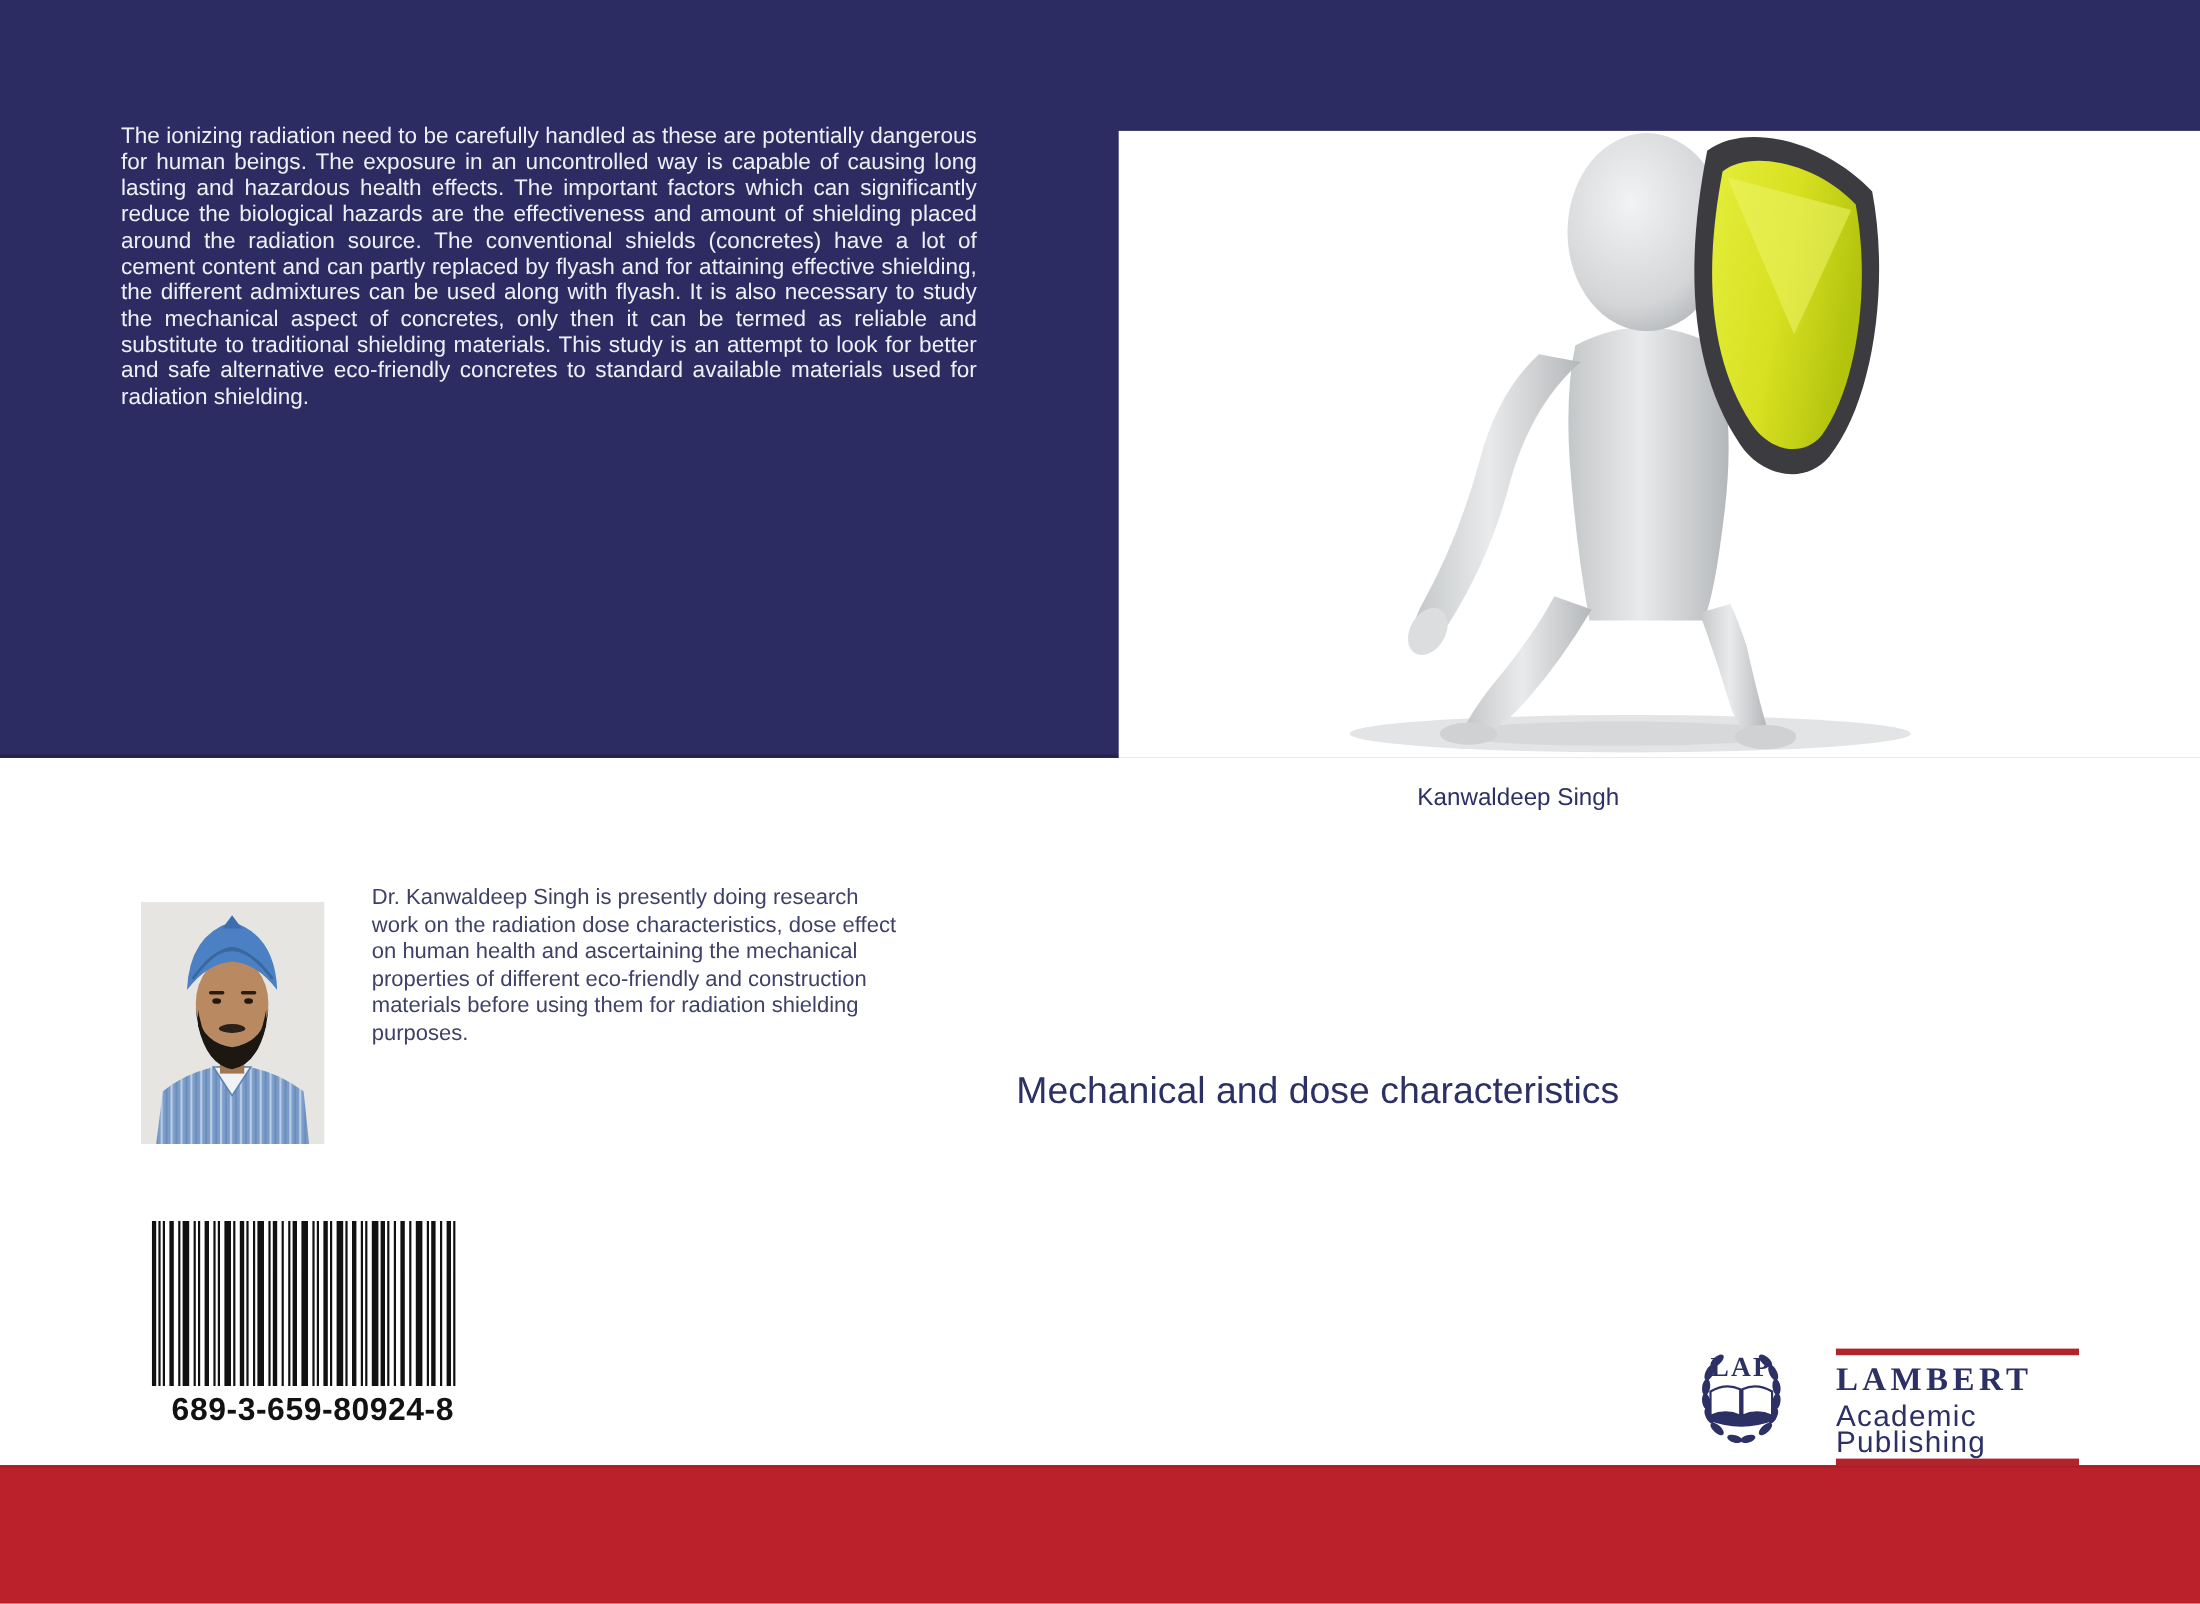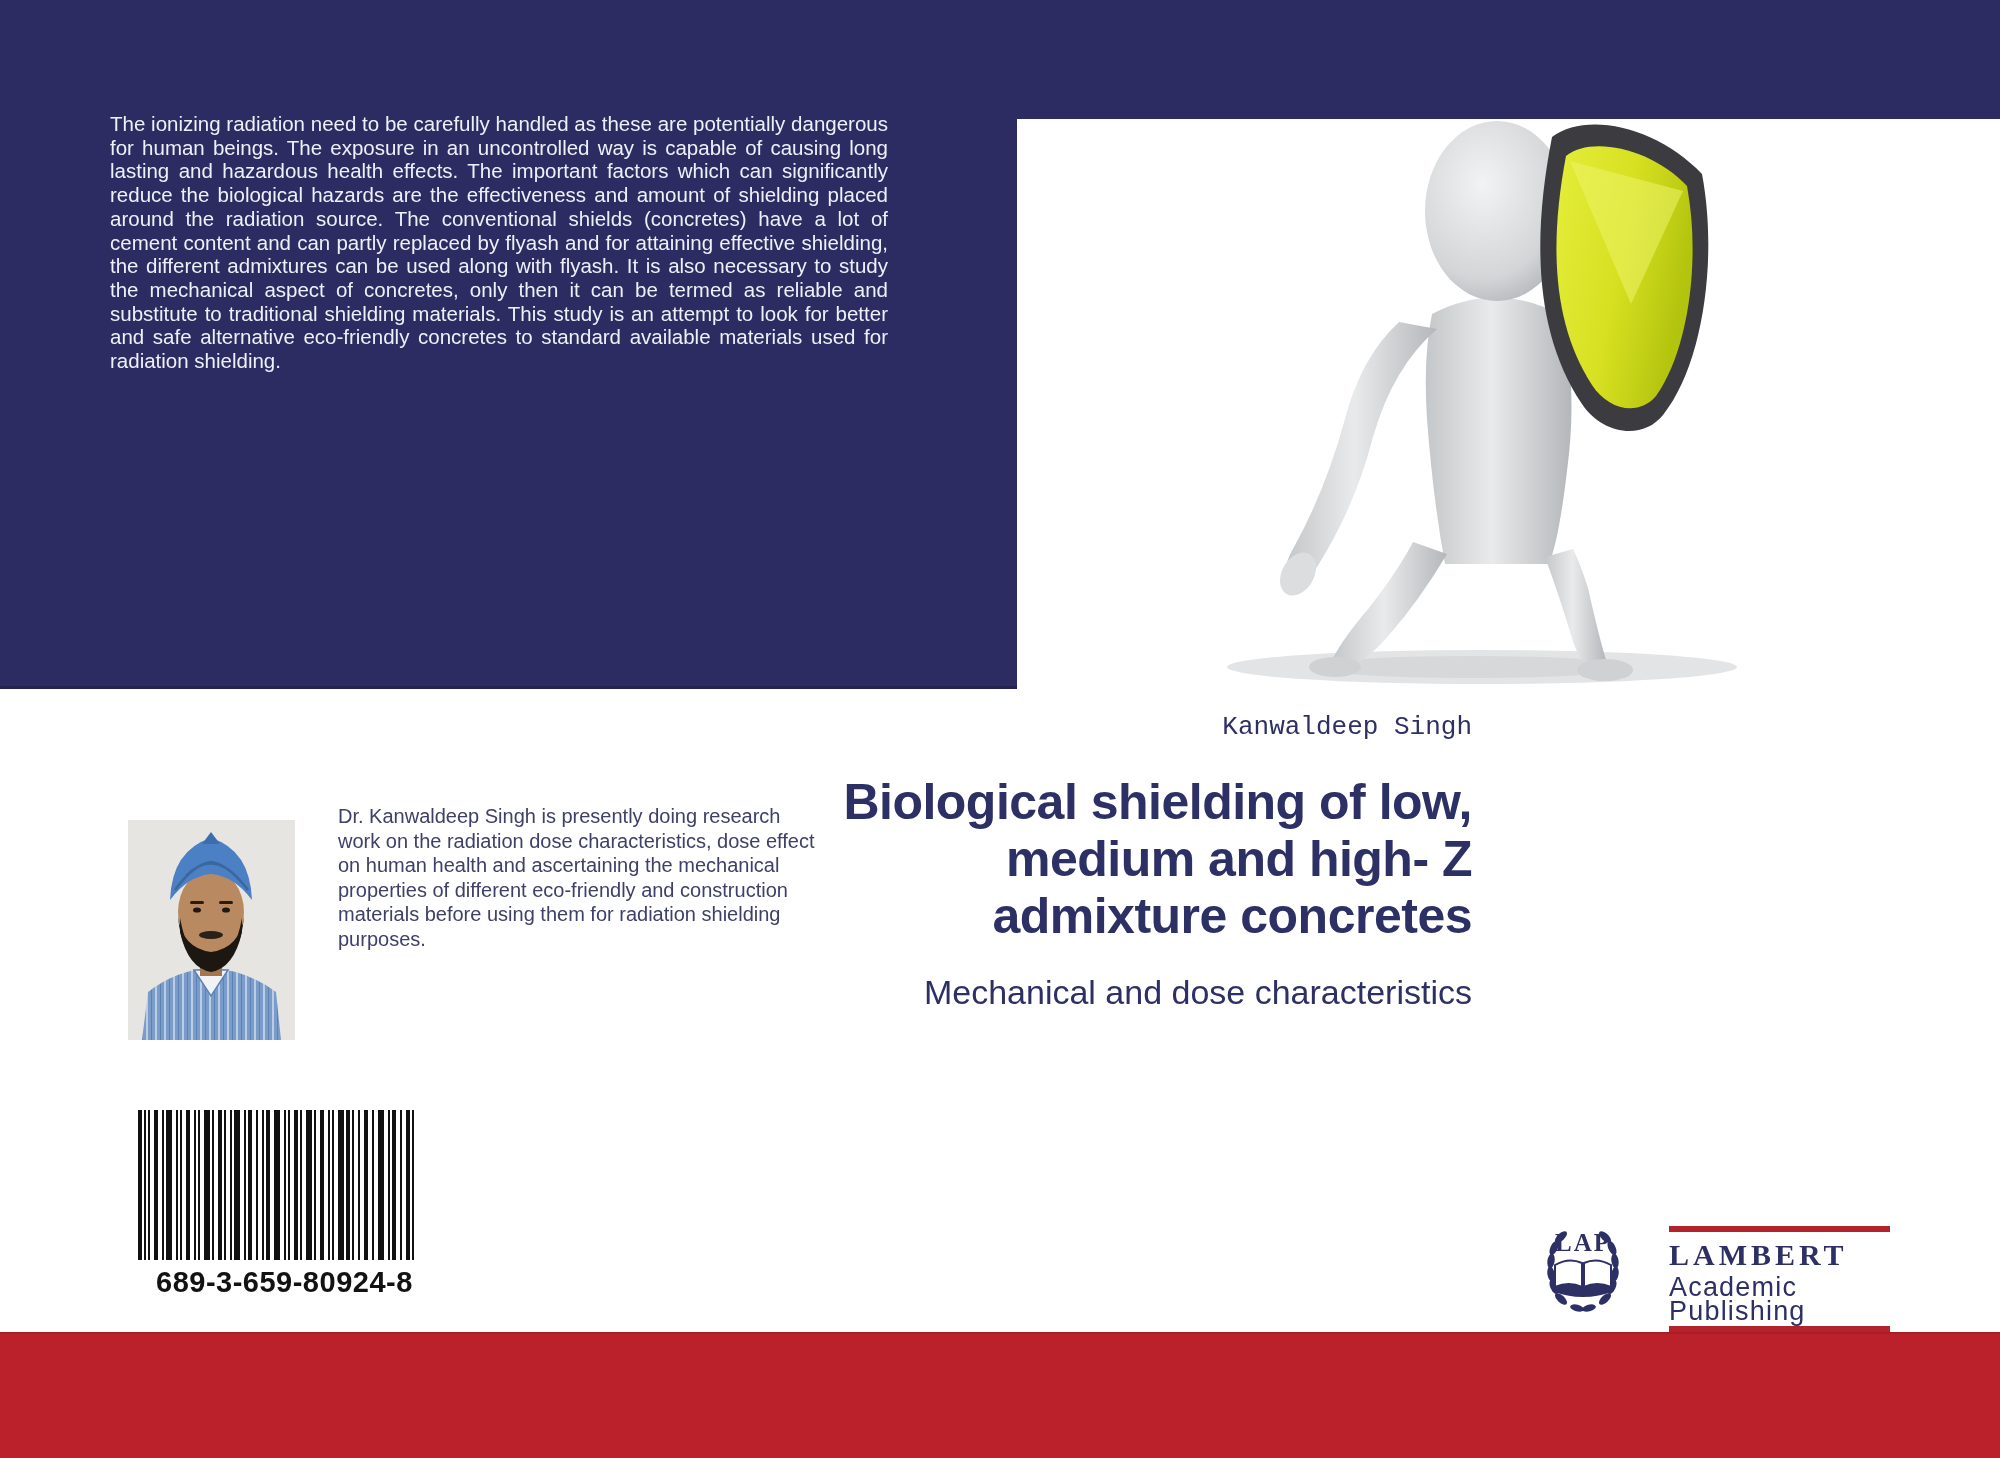--- a/index.html
+++ b/index.html
@@ -9,21 +9,21 @@
   
   .top-band{position:absolute;left:0;top:0;width:2000px;height:686px;background:#2d2c62;border-bottom:3px solid #232250;}
   .blurb{position:absolute;left:110px;top:112px;width:778px;margin:0;
          color:#eef0f8;font-size:20.5px;line-height:23.7px;text-align:justify;}
 
   
   .figure-box{position:absolute;left:1017px;top:119px;width:983px;height:570px;background:#ffffff;}
   .figure-box svg{display:block;width:983px;height:570px;}
 
   
-  .author-name{position:absolute;right:120px;top:712px;color:#2d3064;font-size:26px;font-family:Liberation Mono, monospace;}
+  .author-name{position:absolute;right:120px;top:712px;color:#2d3064;font-size:22px;}
   .title{position:absolute;right:120px;top:774px;margin:0;text-align:right;
          color:#2d3064;font-size:50px;line-height:57px;font-weight:bold;letter-spacing:-0.5px;}
   .title span{display:block;}
   .subtitle{position:absolute;right:120px;top:973px;color:#2d3064;font-size:34px;}
 
   .author-photo{position:absolute;left:128px;top:820px;width:167px;height:220px;}
   .author-photo svg{display:block;width:167px;height:220px;}
 
   .bio{position:absolute;left:338px;top:804px;width:486px;margin:0;
        color:#3f4068;font-size:20px;line-height:24.5px;}
@@ -89,25 +89,20 @@
 
         <path d="M535,18 C515,120 518,215 565,285 C585,315 625,322 646,296 C686,246 701,140 685,55 C640,8 570,-8 535,18 Z" fill="#3c3c40"></path>
         <path d="M549,37 C532,126 536,206 575,266 C592,292 622,297 639,277 C671,232 684,142 670,67 C633,28 573,17 549,37 Z" fill="url(#shieldGrad)"></path>
         <path d="M553,42 L666,72 L614,185 Z" fill="#ecf468" opacity="0.55"></path>
       </svg>
     </div>
   </div>
 
   <div class="author-name">Kanwaldeep Singh</div>
 
-  <h1 class="title">
-    <span>Biological shielding of low,</span>
-    <span>medium and high- Z</span>
-    <span>admixture concretes</span>
-  </h1>
 
   <div class="subtitle">Mechanical and dose characteristics</div>
 
   <div class="author-photo">
     <svg viewBox="0 0 167 220">
       <rect x="0" y="0" width="167" height="220" fill="#e7e5e1"></rect>
 
       <defs>
         <pattern id="shirtStripes" width="9" height="9" patternUnits="userSpaceOnUse">
           <rect width="9" height="9" fill="#7b9cc8"></rect>

